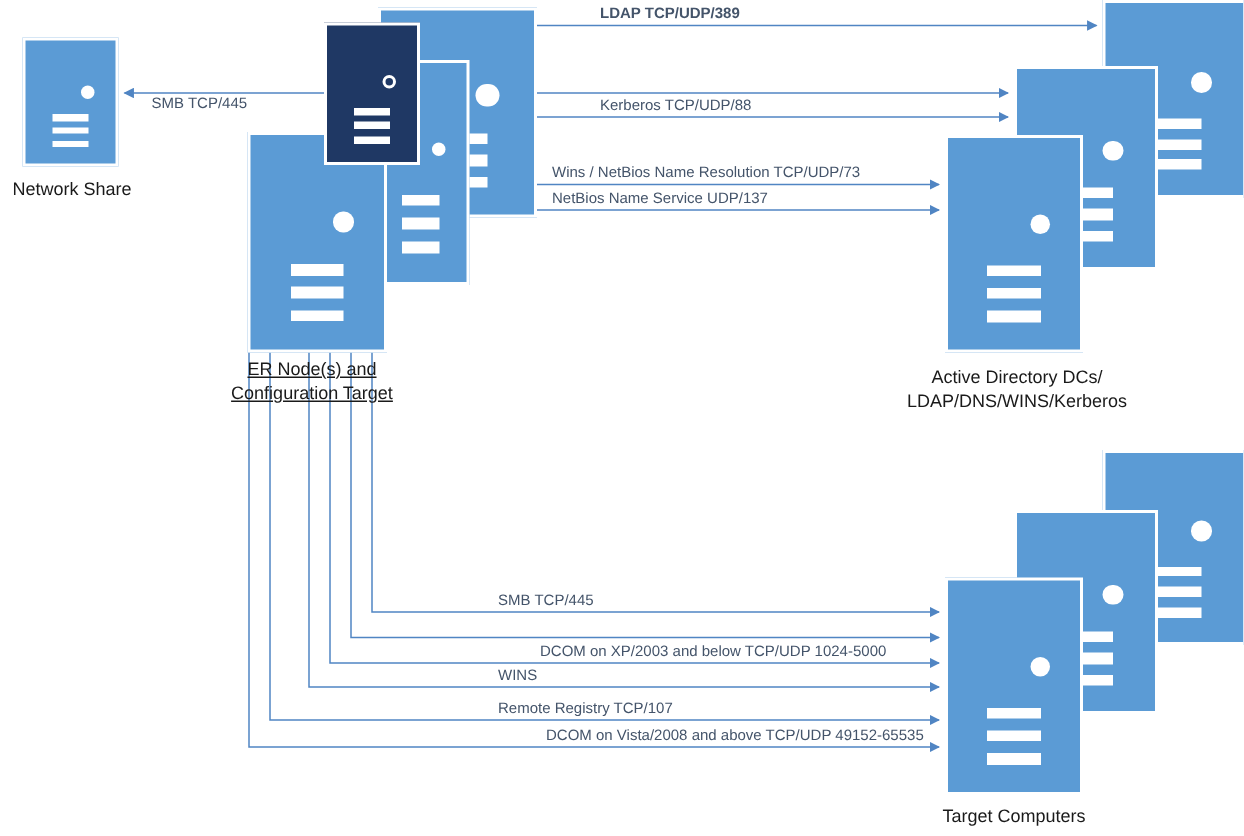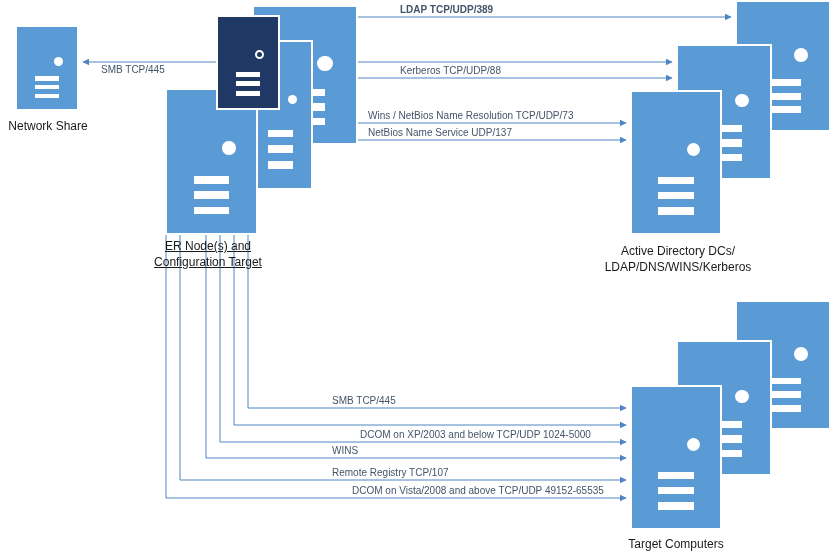--- a/index.html
+++ b/index.html
@@ -160,21 +160,21 @@
 
   <span class="edge-label" style="left:101px;top:64px;">SMB TCP/445</span>
   <span class="edge-label" style="left:400px;top:4px;font-weight:bold;">LDAP TCP/UDP/389</span>
   <span class="edge-label" style="left:400px;top:65px;">Kerberos TCP/UDP/88</span>
   <span class="edge-label" style="left:368px;top:110px;">Wins / NetBios Name Resolution TCP/UDP/73</span>
   <span class="edge-label" style="left:368px;top:127px;">NetBios Name Service UDP/137</span>
   <span class="edge-label" style="left:332px;top:395px;">SMB TCP/445</span>
   <span class="edge-label" style="left:332px;top:429px;margin-left:28px;">DCOM on XP/2003 and below TCP/UDP 1024-5000</span>
   <span class="edge-label" style="left:332px;top:445px;">WINS</span>
   <span class="edge-label" style="left:332px;top:467px;">Remote Registry TCP/107</span>
-  <span class="edge-label" style="left:328px;top:485px;padding-left:24px;">DCOM on Vista/2008 and above TCP/UDP 49152-65535</span>
+  <span class="edge-label" style="left:340px;top:485px;padding-left:24px;">DCOM on Vista/2008 and above TCP/UDP 49152-65535</span>
 
   <div class="caption" style="left:-2px;top:118px;width:100px;">Network Share</div>
   <div class="caption" style="left:118px;top:238px;width:180px;text-decoration:underline;">
     <span>ER Node(s) and</span><br>
     <span>Configuration Target</span>
   </div>
   <div class="caption" style="left:578px;top:243px;width:200px;">
     <span>Active Directory DCs/</span><br>
     <span>LDAP/DNS/WINS/Kerberos</span>
   </div>

